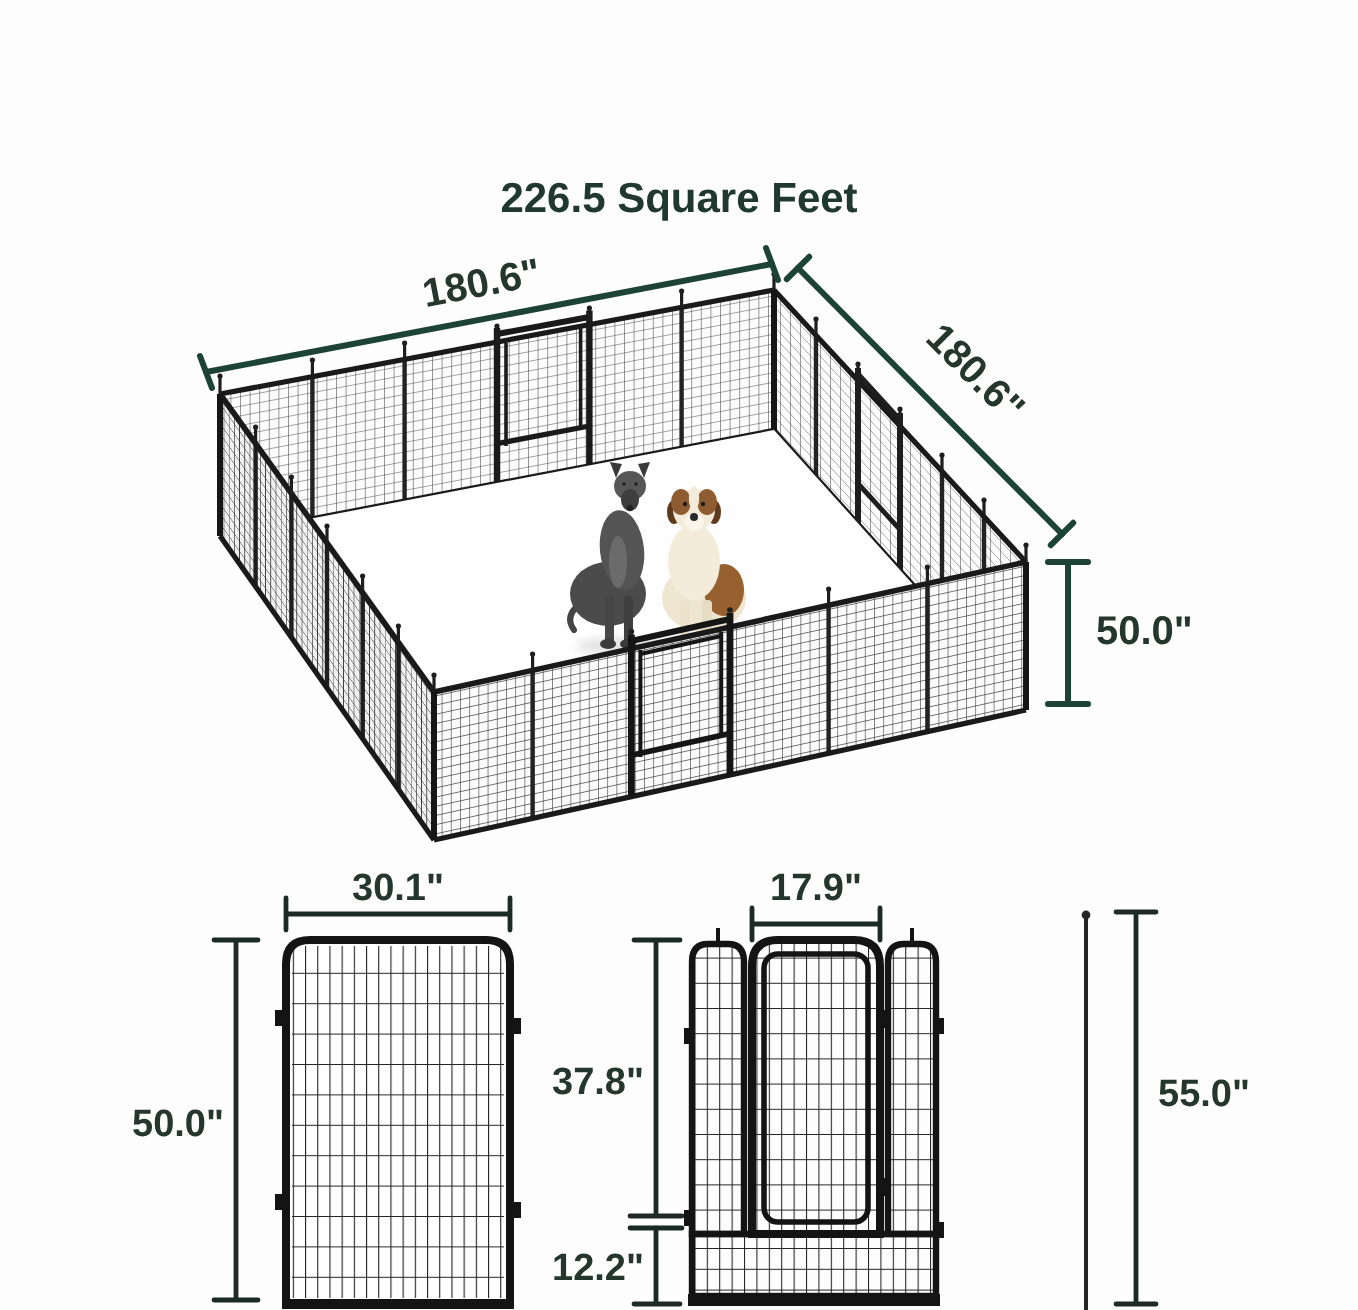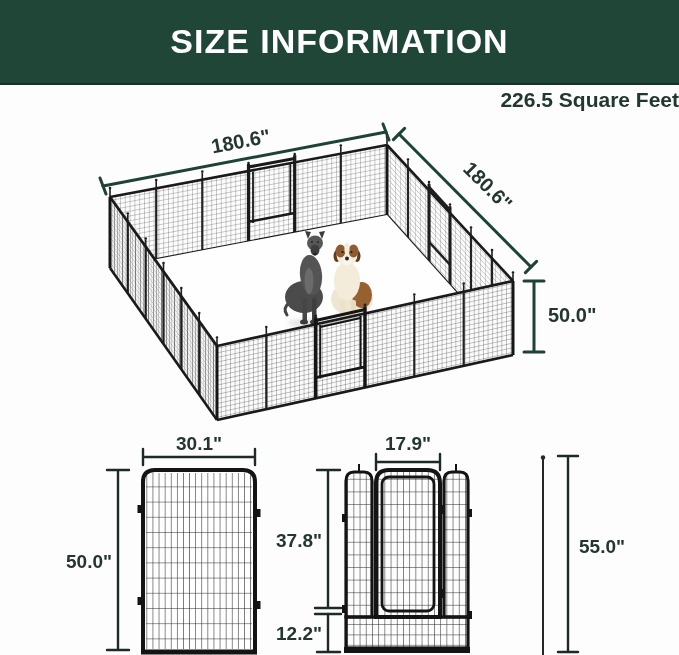--- a/index.html
+++ b/index.html
@@ -1,38 +1,35 @@
 <!DOCTYPE html>
 <html><head>
 <meta charset="utf-8">
 <style>
   html,body{margin:0;padding:0;background:#ffffff;}
   #stage{position:relative;width:679px;height:655px;background:#fdfdfd;overflow:hidden;
          font-family:"Liberation Sans",sans-serif;}
   .header{position:absolute;left:0;top:0;width:679px;height:83px;background:#204638;
           border-bottom:2px solid #16332a;display:flex;align-items:center;justify-content:center;}
   .header h1{margin:0;color:#ffffff;font-size:34px;font-weight:800;letter-spacing:1px;}
-  .subtitle{position:absolute;left:0;top:88px;width:679px;text-align:right;
+  .subtitle{position:absolute;left:0;top:88px;width:679px;text-align:center;
             color:#213831;font-size:21px;font-weight:700;}
   svg{position:absolute;left:0;top:0;}
   svg text{font-family:"Liberation Sans",sans-serif;font-weight:600;fill:#24362d;}
   .dim-iso{font-size:20px;}
   .dim-bot{font-size:19px;}
   .gl{stroke:#1d4336;stroke-width:3;fill:none;stroke-linecap:round;}
   .bl{stroke:#1c2b25;stroke-width:2.4;fill:none;stroke-linecap:round;}
   .frame{stroke:#141414;fill:none;stroke-linecap:round;}
 </style>
 </head>
 <body>
 
 <div id="stage">
 
-  <div class="header">
-    <h1>SIZE INFORMATION</h1>
-  </div>
 
   <div class="subtitle">226.5 Square Feet</div>
 
   <svg width="679" height="655" viewBox="0 0 679 655">
     <defs>
       <pattern id="meshBL" width="4.8" height="4.8" patternUnits="userSpaceOnUse" patternTransform="skewY(-10.7)">
         <path d="M0 0H4.8M0 0V4.8" stroke="#454545" stroke-width="0.55" fill="none"></path>
       </pattern>
       <pattern id="meshBR" width="5" height="5" patternUnits="userSpaceOnUse" patternTransform="skewY(47.2)">
         <path d="M0 0H5M0 0V5" stroke="#4d4d4d" stroke-width="0.5" fill="none"></path>

